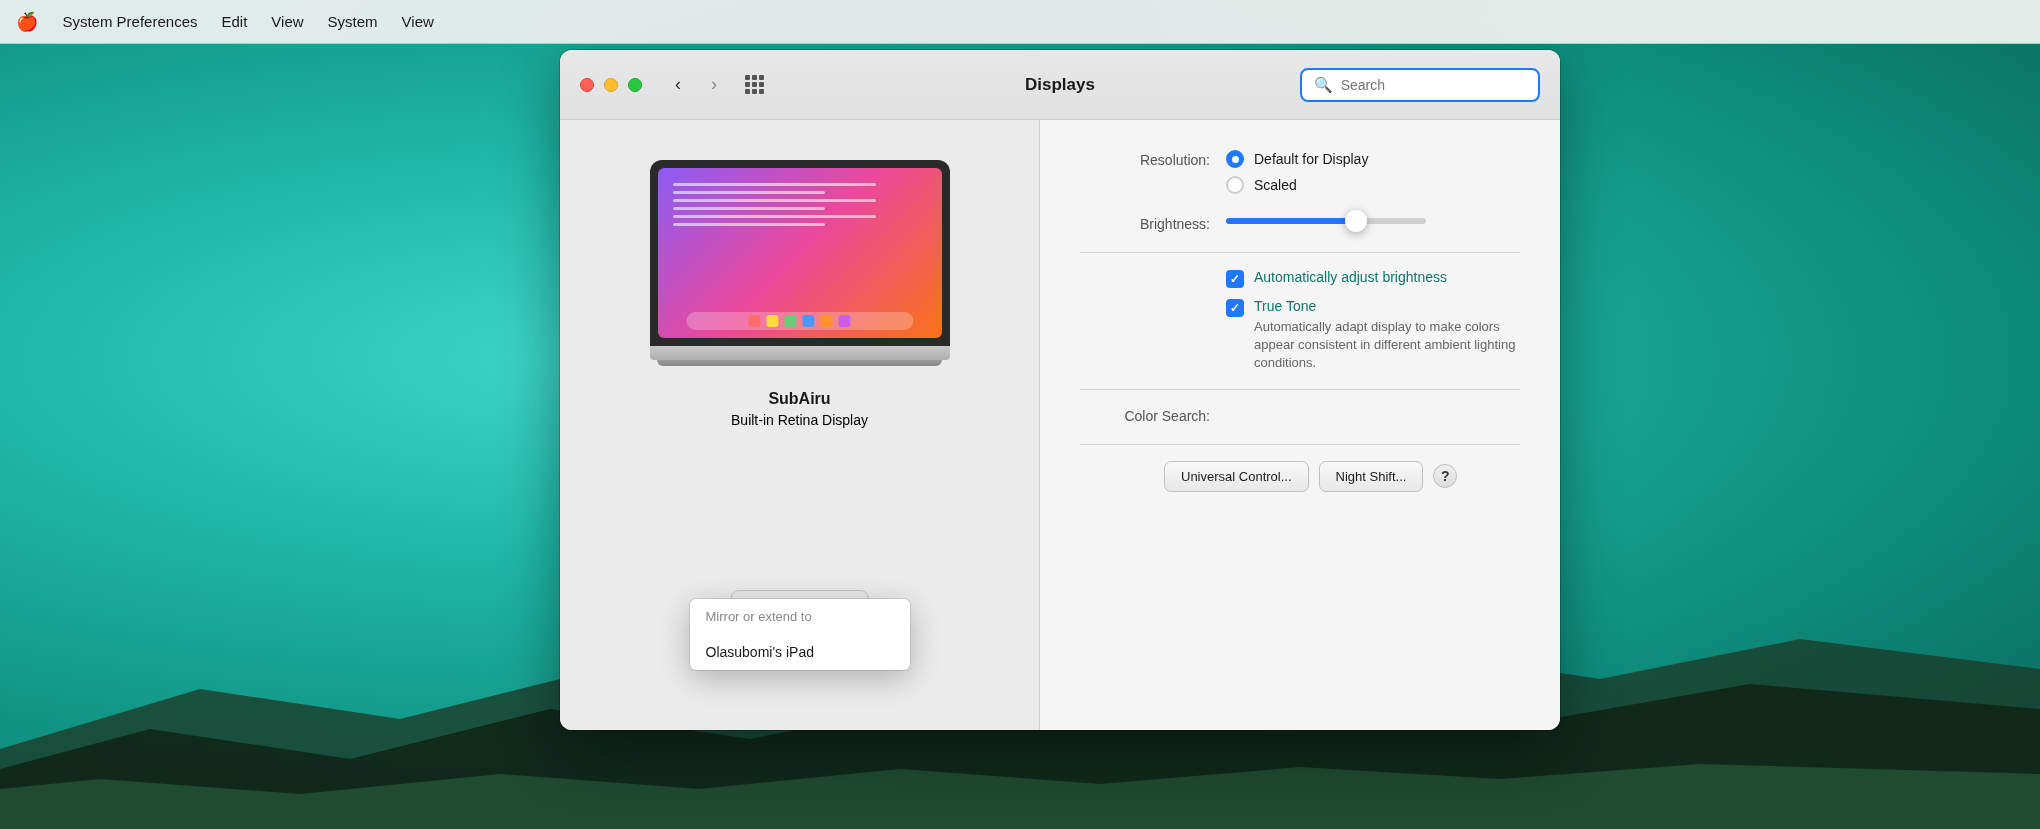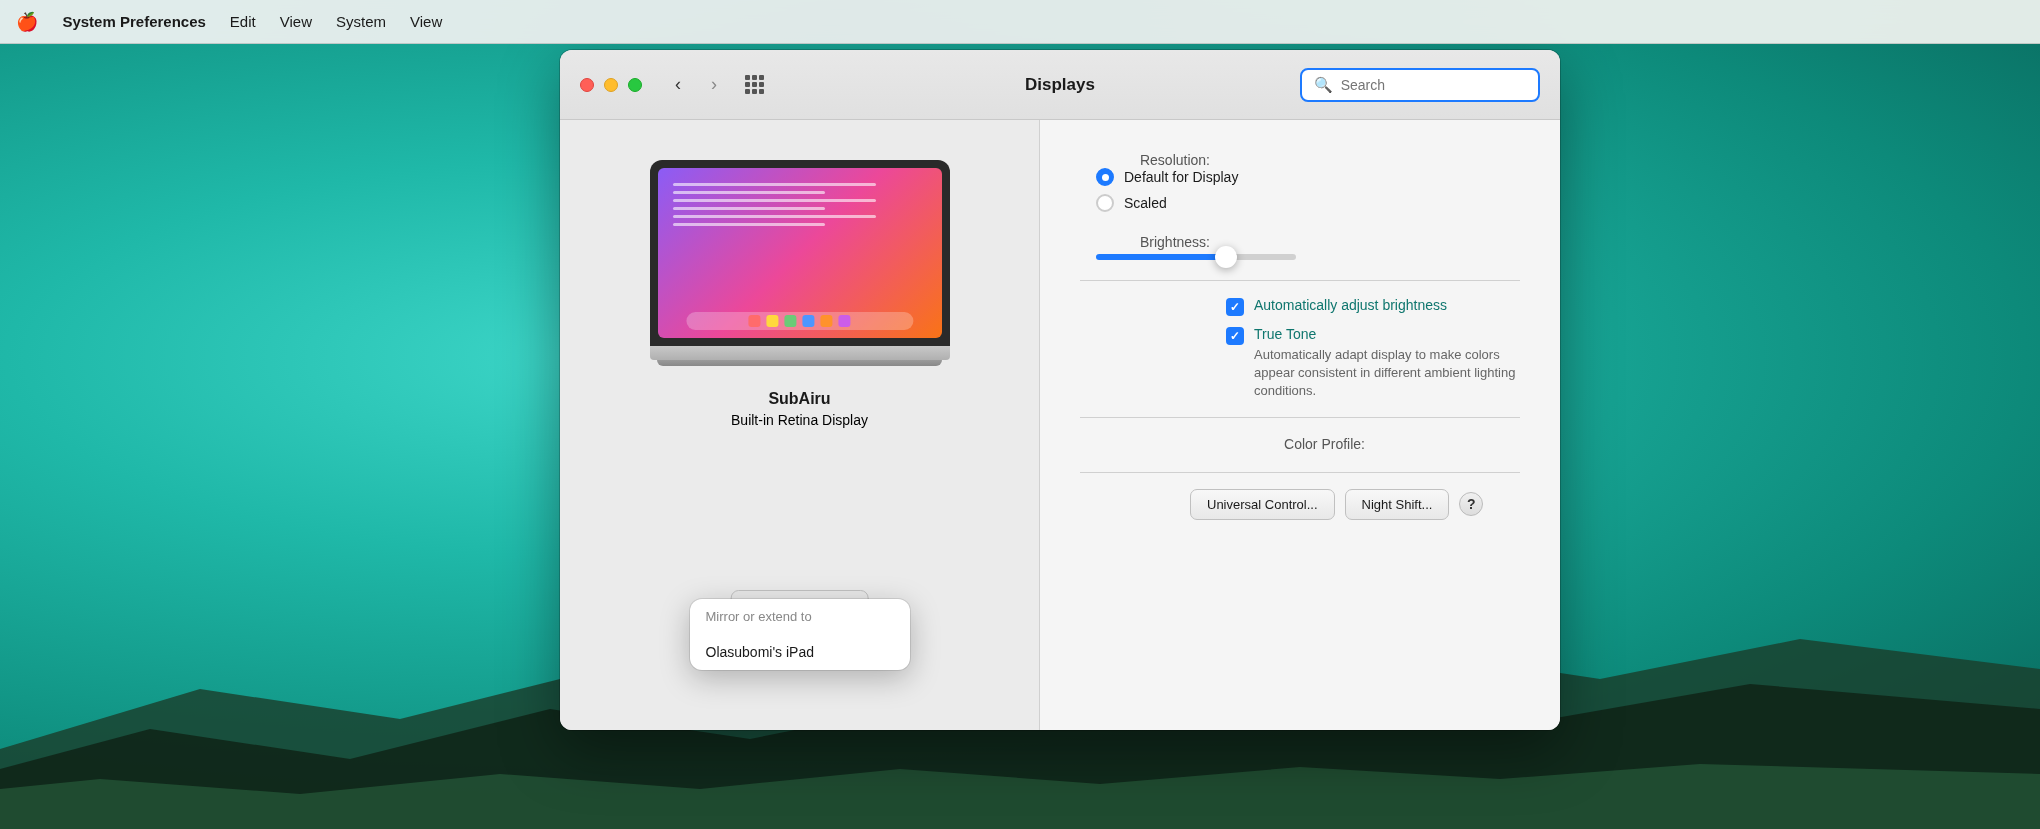--- a/index.html
+++ b/index.html
@@ -35,21 +35,21 @@
     }
 
     .menubar-item {
       font-size: 15px;
       color: #1a1a1a;
       cursor: pointer;
       font-weight: 400;
     }
 
     .menubar-item.bold {
-      font-weight: 700;
+      font-weight: 400;
     }
 
     
     .window {
       position: absolute;
       top: 50px;
       left: 560px;
       width: 1000px;
       height: 680px;
       background: #f0f0f0;
@@ -307,21 +307,21 @@
     }
 
     
     .dropdown-popup {
       position: absolute;
       bottom: 60px;
       left: 50%;
       transform: translateX(-50%);
       width: 220px;
       background: white;
-      border-radius: 12px;
+      border-radius: 6px;
       box-shadow: 0 8px 30px rgba(0,0,0,0.25), 0 0 0 1px rgba(0,0,0,0.1);
       overflow: hidden;
       z-index: 50;
     }
 
     .dropdown-item {
       padding: 10px 16px;
       font-size: 14px;
     }
 
@@ -341,21 +341,20 @@
       flex: 1;
       background: #f5f5f5;
       padding: 30px 40px;
       overflow-y: auto;
     }
 
     .settings-row {
       display: flex;
       align-items: flex-start;
       margin-bottom: 20px;
-      flex-direction: column;
     }
 
     .settings-label {
       font-size: 14px;
       color: #555;
       text-align: right;
       width: 130px;
       flex-shrink: 0;
       padding-top: 2px;
       font-weight: 500;
@@ -508,21 +507,21 @@
       color: white;
       font-size: 11px;
     }
 
     
     .bottom-buttons {
       display: flex;
       align-items: center;
       gap: 10px;
       margin-top: 10px;
-      margin-left: 110px;
+      margin-left: 84px;
     }
 
     .action-btn {
       background: linear-gradient(to bottom, #f8f8f8, #e8e8e8);
       border: 1px solid #c0c0c0;
       border-radius: 7px;
       padding: 7px 16px;
       font-size: 13px;
       color: #1a1a1a;
       cursor: pointer;
@@ -719,21 +718,21 @@
           <div>
             <div class="checkbox-label">True Tone</div>
             <div class="checkbox-sublabel">Automatically adapt display to make colors appear consistent in different ambient lighting conditions.</div>
           </div>
         </div>
       </div>
 
       <div class="divider"></div>
 
       <div class="settings-row color-profile-row">
-        <div class="settings-label">Color Profile:</div>
+        <div class="settings-label">Color Search:</div>
       </div>
 
       <div class="divider"></div>
 
       <div class="bottom-buttons">
         <button class="action-btn">Universal Control...</button>
         <button class="action-btn">Night Shift...</button>
         <div class="help-btn">?</div>
       </div>
 

